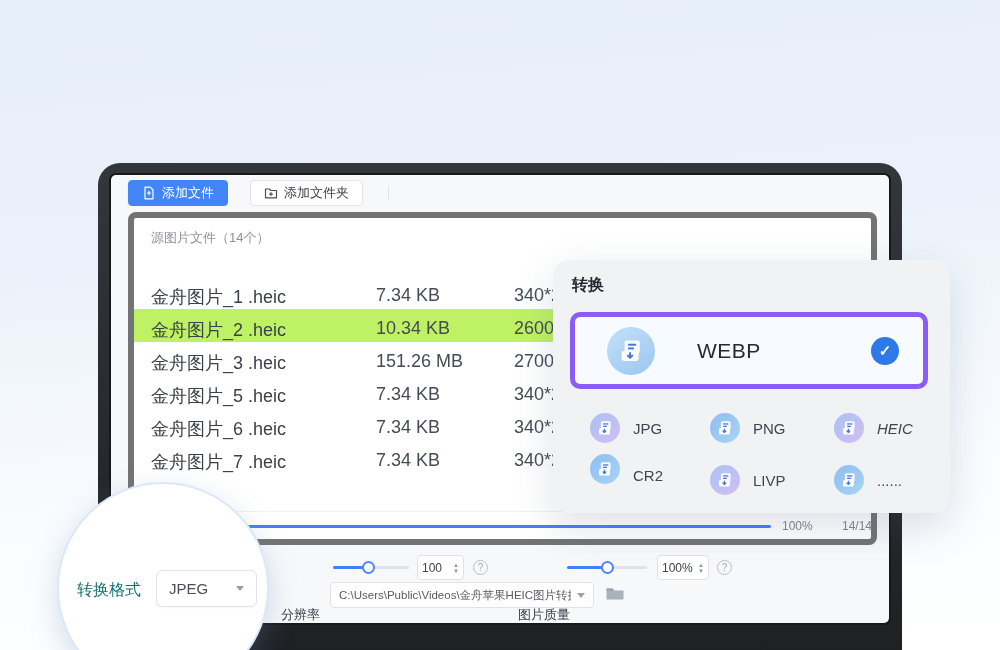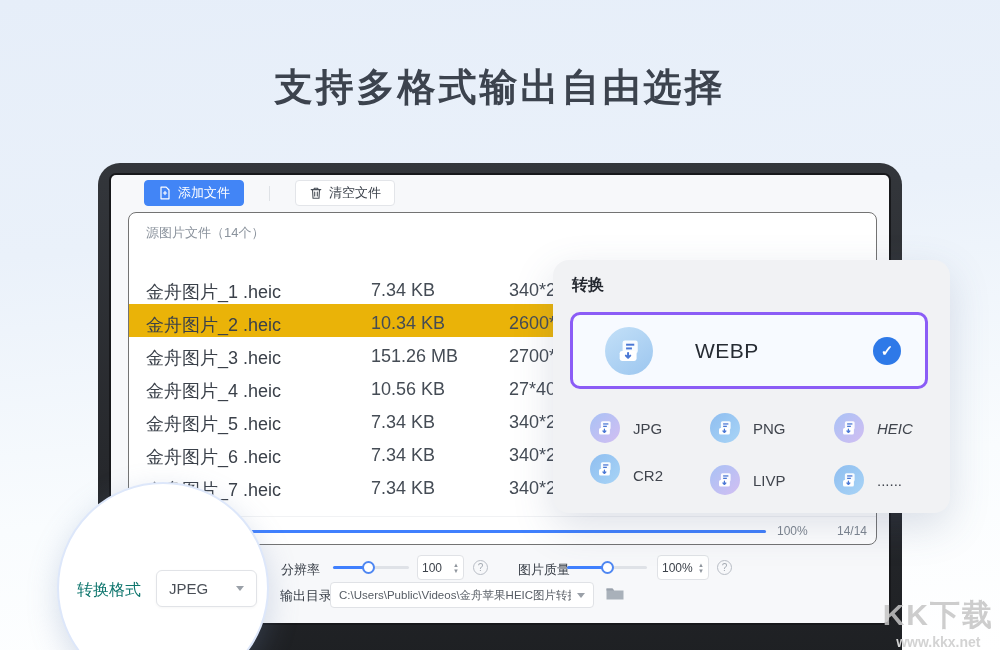--- a/index.html
+++ b/index.html
@@ -13,52 +13,52 @@
 
   
   .laptop { position:absolute; left:98px; top:163px; width:804px; height:520px;
             background:linear-gradient(180deg,#33363b 0%,#26282c 60%,#1d1f22 100%);
             border-radius:22px; z-index:1; }
   .screen { position:absolute; left:13px; right:13px; top:12px; height:448px;
             background:#f7f8fa; border-radius:5px; overflow:hidden;
             box-shadow:0 0 0 2px #17181b; }
 
   
-  .toolbar { position:absolute; left:17px; top:4px; height:28px; display:flex; align-items:center; gap:22px;margin-left:16px; }
+  .toolbar { position:absolute; left:17px; top:4px; height:28px; display:flex; align-items:center; gap:22px; }
   .btn { display:flex; align-items:center; gap:6px; height:26px; padding:0 13px;
          font-size:13px; border-radius:4px; background:#fff; border:1px solid #e3e5e9;
          color:#3c424b; cursor:pointer; white-space:nowrap; }
   .btn.primary { background:#4285f6; border-color:#4285f6; color:#fff; }
   .tb-divider { width:1px; height:15px; background:#dfe2e6; margin:0 3px; }
   .ic { width:14px; height:14px; flex:0 0 auto; }
 
   
   .card { position:absolute; left:17px; top:37px; width:749px; height:333px;
-          background:#fff; border:1px solid #737373; border-radius:8px; }
+          background:#fff; border:6px solid #737373; border-radius:8px; }
   .card-caption { position:absolute; left:17px; top:11px; font-size:13px; color:#8b939d; }
   .thead { position:absolute; left:0; top:34px; width:100%; height:24px;
            border-bottom:1px solid #f1f2f4; font-size:12.5px; color:#9aa2ac; }
   .col { position:absolute; top:2px; white-space:nowrap; }
   .c-name { left:17px; } .c-size { left:242px; } .c-dims { left:380px; }
   .c-status { left:507px; } .c-op { left:647px; }
   .tbody { position:absolute; left:0; top:58px; width:100%; }
   .trow { position:relative; height:33px; font-size:18px; color:#3b414a; }
   .trow .col { top:9px; }
   .trow .c-size, .trow .c-dims { color:#454c55; }
-  .trow.alt { background:#eab308; }
+  .trow.alt { background:#bef264; }
   .progress-row { position:absolute; left:0; bottom:0; width:100%; height:28px;
                   border-top:1px solid #f1f2f4; font-size:12px; color:#7e8690; }
   .pbar { position:absolute; left:17px; top:13px; width:620px; height:3px;
           background:#e3e6ea; border-radius:2px; }
   .pfill { position:absolute; left:0; top:0; height:3px; width:100%; background:#4080fe; border-radius:2px; }
   .ppercent { position:absolute; left:648px; top:7px; }
   .pcount { position:absolute; left:708px; top:7px; }
 
   
-  .ctrl-label { position:absolute; font-size:13px; color:#363c45; white-space:nowrap; }
+  .ctrl-label { position:absolute; font-size:13px; color:#363c45; white-space:nowrap;margin-top:45px; }
   .slider { position:absolute; height:3px; background:#dfe2e7; border-radius:2px; }
   .slider .fill { position:absolute; left:0; top:0; height:3px; background:#4080fe; border-radius:2px; }
   .slider .knob { position:absolute; top:-5px; width:13px; height:13px; margin-left:-7px;
                   background:#fff; border:2px solid #4f87f2; border-radius:50%; }
   .num-input { position:absolute; display:flex; align-items:center; height:25px;
                background:#fff; border:1px solid #e0e2e6; border-radius:4px; padding:0 4px 0 4px; }
   .num-input input { width:100%; border:none; outline:none; font-size:12px; color:#3c424a;
                      background:transparent; font-family:"Liberation Sans",sans-serif; }
   .spin { display:flex; flex-direction:column; align-items:center; margin-left:2px;
           font-size:6px; line-height:6px; color:#8f959d; cursor:pointer; }
@@ -73,21 +73,21 @@
   .caret { width:0; height:0; border-left:4px solid transparent; border-right:4px solid transparent;
            border-top:5px solid #9aa0a8; flex:0 0 auto; margin-left:6px; }
   .folder-btn { position:absolute; left:494px; top:409px; width:20px; height:20px; cursor:pointer; }
 
   
   .popup { position:absolute; left:553px; top:260px; width:397px; height:253px;
            background:#f1f2f4; border-radius:16px; z-index:10;
            box-shadow:0 14px 40px rgba(70,90,130,.18); }
   .popup-title { position:absolute; left:19px; top:15px; font-size:16px; font-weight:600; color:#23272e; }
   .sel-card { position:absolute; left:17px; top:52px; width:358px; height:77px;
-              background:#f7faff; border:3px solid #8b5cf6; border-radius:10px;
+              background:#f7faff; border:5px solid #8b5cf6; border-radius:10px;
               display:flex; align-items:center; cursor:pointer; }
   .big-fmt-icon { width:48px; height:48px; border-radius:50%; margin-left:32px;
                   background:linear-gradient(145deg,#c3e0f8,#9cc6ef);
                   display:flex; align-items:center; justify-content:center; }
   .big-fmt-icon svg { width:28px; height:28px; }
   .sel-label { margin-left:42px; font-size:21px; color:#262b33; letter-spacing:.5px; }
   .check { margin-left:auto; margin-right:24px; width:28px; height:28px; border-radius:50%;
            background:#2e79e8; color:#fff; font-size:15px; font-weight:bold;
            display:flex; align-items:center; justify-content:center; }
   .fmt-item { position:absolute; display:flex; align-items:center; gap:13px;
@@ -127,64 +127,59 @@
       <line x1="9.5" y1="6.6" x2="16.5" y2="6.6" stroke="#4a77d4" stroke-width="1.7"></line>
       <line x1="9.5" y1="9.8" x2="14.5" y2="9.8" stroke="#4a77d4" stroke-width="1.7"></line>
       <rect x="4" y="12" width="14.5" height="8.5" rx="2" fill="#ffffff"></rect>
       <path d="M11.2 13.6v4.2 M9.3 16l1.9 1.9 1.9-1.9" stroke="#4a77d4" stroke-width="1.7" fill="none" stroke-linecap="round" stroke-linejoin="round"></path>
     </symbol>
   </defs>
 </svg>
 
 <div class="page">
 
-  <h1 class="title">支持多格式输出自由选择</h1>
 
   <div class="laptop">
     <div class="screen">
 
       <div class="toolbar">
         <button class="btn primary">
           <svg class="ic" viewBox="0 0 14 14">
             <path d="M3 1.2h5.2l2.8 2.8v8.8H3z" fill="none" stroke="#fff" stroke-width="1.2" stroke-linejoin="round"></path>
             <path d="M7 5.4v3.2 M5.4 7h3.2" stroke="#fff" stroke-width="1.2" stroke-linecap="round"></path>
           </svg>
           <span>添加文件</span>
         </button>
-        <div class="tb-divider"></div>
         <button class="btn">
           <svg class="ic" viewBox="0 0 14 14">
-            <path d="M2.2 3.6h9.6 M5.2 3.6V2.2h3.6v1.4 M3.5 3.6l.5 8.6h6l.5-8.6 M5.7 6v4 M8.3 6v4" fill="none" stroke="#4a5058" stroke-width="1.1" stroke-linecap="round" stroke-linejoin="round"></path>
-          </svg>
-          <span>清空文件</span>
+            <path d="M1.5 3h4l1.3 1.5h5.7v7.3H1.5z" fill="none" stroke="#4a5058" stroke-width="1.2" stroke-linejoin="round"></path>
+            <path d="M7 6.6v3 M5.5 8.1h3" stroke="#4a5058" stroke-width="1.2" stroke-linecap="round"></path>
+          </svg>
+          <span>添加文件夹</span>
         </button>
+        <div class="tb-divider"></div>
       </div>
 
       <div class="card">
         <div class="card-caption">源图片文件（14个）</div>
         <div class="tbody">
           <div class="trow">
             <span class="col c-name">金舟图片_1 .heic</span>
             <span class="col c-size">7.34 KB</span>
             <span class="col c-dims">340*240</span>
           </div>
           <div class="trow alt">
             <span class="col c-name">金舟图片_2 .heic</span>
             <span class="col c-size">10.34 KB</span>
             <span class="col c-dims">2600*230</span>
           </div>
           <div class="trow">
             <span class="col c-name">金舟图片_3 .heic</span>
             <span class="col c-size">151.26 MB</span>
             <span class="col c-dims">2700*280</span>
-          </div>
-          <div class="trow">
-            <span class="col c-name">金舟图片_4 .heic</span>
-            <span class="col c-size">10.56 KB</span>
-            <span class="col c-dims">27*40</span>
           </div>
           <div class="trow">
             <span class="col c-name">金舟图片_5 .heic</span>
             <span class="col c-size">7.34 KB</span>
             <span class="col c-dims">340*240</span>
           </div>
           <div class="trow">
             <span class="col c-name">金舟图片_6 .heic</span>
             <span class="col c-size">7.34 KB</span>
             <span class="col c-dims">340*240</span>
@@ -312,18 +307,14 @@
   </div>
 
   <div class="magnifier">
     <span class="mag-label">转换格式</span>
     <div class="mag-select">
       <span>JPEG</span>
       <span class="caret"></span>
     </div>
   </div>
 
-  <div class="watermark">
-    <div class="wm-logo">KK下载</div>
-    <div class="wm-url">www.kkx.net</div>
-  </div>
 
 </div>
 
 </body></html>

